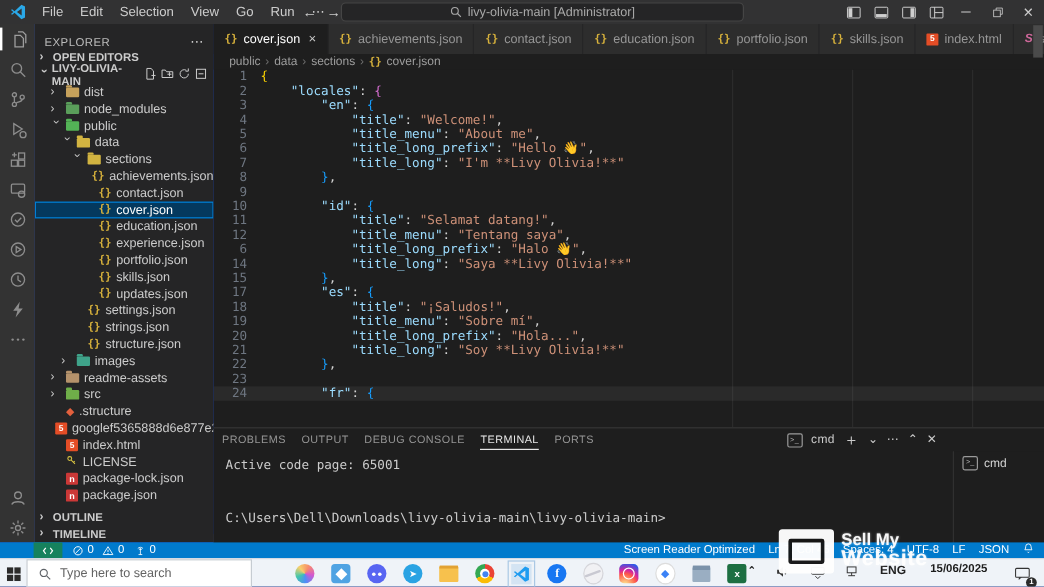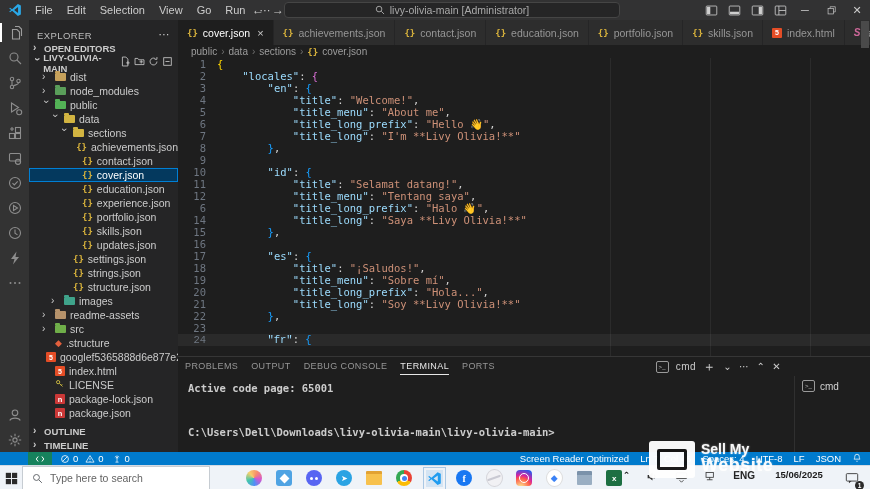--- a/index.html
+++ b/index.html
@@ -48,36 +48,36 @@
   .tab{display:flex;align-items:center;gap:5px;padding:0 9px;font-size:10.5px;color:#969696;background:#2d2d2d;border-right:1px solid #252526;white-space:nowrap;}
   .tab.active{background:#1e1e1e;color:#ffffff;}
   .tab .close{font-size:11px;margin-left:2px;color:#cccccc;}
   .tab.preview .tlabel{font-style:italic;}
   .scssico{color:#cd6799;font-weight:bold;font-style:italic;font-size:10px;}
   .breadcrumb{height:13px;display:flex;align-items:center;gap:4px;font-size:10px;color:#9d9d9d;padding-left:13px;background:#1e1e1e;}
   .bc-sep{color:#6f6f6f;}
   .code{position:relative;height:298px;overflow:hidden;font-family:"DejaVu Sans Mono",monospace;font-size:10.5px;line-height:12px;}
   .ruler{position:absolute;top:0;bottom:0;width:1px;background:#2b2b2b;}
   .codeline{display:flex;height:12px;white-space:pre;position:relative;}
-  .codeline.hl{background:rgba(255,255,255,.055);font-family:Liberation Mono, monospace;}
+  .codeline.hl{background:rgba(255,255,255,.055);}
   .ln{width:28px;text-align:right;color:#6e7681;flex:0 0 auto;padding-right:11px;user-select:none;}
   .tk-p{color:#d4d4d4;}.tk-k{color:#9cdcfe;}.tk-s{color:#ce9178;}
   .tk-b1{color:#ffd700;}.tk-b2{color:#da70d6;}.tk-b3{color:#179fff;}
   .vscroll{position:absolute;top:1px;right:1px;width:8px;height:27px;background:#4a4a4a;}
   .hscroll{position:absolute;left:0;right:10px;bottom:0;height:7px;background:#252526;}
   .hscroll .thumb{height:100%;width:86%;background:#434343;}
   
   .panel{position:absolute;left:0;right:0;top:336px;height:96px;background:#1e1e1e;border-top:1px solid #363636;}
   .panel-head{height:19px;display:flex;align-items:center;padding:0 7px;font-size:9px;color:#969696;letter-spacing:.4px;}
   .ptab{margin-right:13px;padding:3px 0;}
   .ptab.active{color:#e7e7e7;border-bottom:1px solid #e7e7e7;}
   .phead-right{margin-left:auto;display:flex;align-items:center;gap:7px;color:#cccccc;font-size:10px;padding-right:82px;}
   .shellbox{width:11px;height:10px;border:1px solid #9a9a9a;border-radius:2px;font-size:6px;display:flex;align-items:center;justify-content:center;color:#bbbbbb;}
   .term{position:absolute;left:0;top:19px;right:76px;bottom:0;font-family:"DejaVu Sans Mono",monospace;font-size:10.5px;color:#cccccc;padding:7px 0 0 10px;line-height:11px;}
-  .term div{height:22px;white-space:pre;font-weight:bold;}
+  .term div{height:22px;white-space:pre;}
   .term-side{position:absolute;right:0;top:19px;bottom:0;width:75px;border-left:1px solid #303030;background:#1e1e1e;padding-top:2px;}
   .term-side .row{display:flex;align-items:center;gap:5px;color:#d4d4d4;font-size:10px;padding:2px 0 2px 7px;}
   
   .statusbar{position:absolute;left:0;right:0;top:452px;height:13px;background:#007acc;color:#ffffff;display:flex;align-items:center;font-size:9.5px;z-index:6;}
   .remote-seg{height:13px;background:#16825d;display:flex;align-items:center;padding:0 7px;margin-left:28px;font-weight:bold;font-size:8.5px;}
   .st-item{display:flex;align-items:center;gap:3px;margin-left:8px;}
   .st-right{margin-left:auto;display:flex;align-items:center;gap:11px;padding-right:8px;}
   .st-right span{white-space:nowrap;}
   
   .taskbar{position:absolute;left:0;right:0;top:465px;height:24px;background:#eff3f8;border-top:1px solid #d3dae3;display:flex;align-items:center;z-index:6;}
@@ -464,21 +464,20 @@
         <div class="codeline"><span class="ln">6</span><span class="tk-p">            </span><span class="tk-k">"title_long_prefix"</span><span class="tk-p">: </span><span class="tk-s">"Hello 👋"</span><span class="tk-p">,</span></div>
         <div class="codeline"><span class="ln">7</span><span class="tk-p">            </span><span class="tk-k">"title_long"</span><span class="tk-p">: </span><span class="tk-s">"I'm **Livy Olivia!**"</span></div>
         <div class="codeline"><span class="ln">8</span><span class="tk-p">        </span><span class="tk-b3">}</span><span class="tk-p">,</span></div>
         <div class="codeline"><span class="ln">9</span></div>
         <div class="codeline"><span class="ln">10</span><span class="tk-p">        </span><span class="tk-k">"id"</span><span class="tk-p">: </span><span class="tk-b3">{</span></div>
         <div class="codeline"><span class="ln">11</span><span class="tk-p">            </span><span class="tk-k">"title"</span><span class="tk-p">: </span><span class="tk-s">"Selamat datang!"</span><span class="tk-p">,</span></div>
         <div class="codeline"><span class="ln">12</span><span class="tk-p">            </span><span class="tk-k">"title_menu"</span><span class="tk-p">: </span><span class="tk-s">"Tentang saya"</span><span class="tk-p">,</span></div>
         <div class="codeline"><span class="ln">6</span><span class="tk-p">            </span><span class="tk-k">"title_long_prefix"</span><span class="tk-p">: </span><span class="tk-s">"Halo 👋"</span><span class="tk-p">,</span></div>
         <div class="codeline"><span class="ln">14</span><span class="tk-p">            </span><span class="tk-k">"title_long"</span><span class="tk-p">: </span><span class="tk-s">"Saya **Livy Olivia!**"</span></div>
         <div class="codeline"><span class="ln">15</span><span class="tk-p">        </span><span class="tk-b3">}</span><span class="tk-p">,</span></div>
-        <div class="codeline"><span class="ln">16</span></div>
         <div class="codeline"><span class="ln">17</span><span class="tk-p">        </span><span class="tk-k">"es"</span><span class="tk-p">: </span><span class="tk-b3">{</span></div>
         <div class="codeline"><span class="ln">18</span><span class="tk-p">            </span><span class="tk-k">"title"</span><span class="tk-p">: </span><span class="tk-s">"¡Saludos!"</span><span class="tk-p">,</span></div>
         <div class="codeline"><span class="ln">19</span><span class="tk-p">            </span><span class="tk-k">"title_menu"</span><span class="tk-p">: </span><span class="tk-s">"Sobre mí"</span><span class="tk-p">,</span></div>
         <div class="codeline"><span class="ln">20</span><span class="tk-p">            </span><span class="tk-k">"title_long_prefix"</span><span class="tk-p">: </span><span class="tk-s">"Hola..."</span><span class="tk-p">,</span></div>
         <div class="codeline"><span class="ln">21</span><span class="tk-p">            </span><span class="tk-k">"title_long"</span><span class="tk-p">: </span><span class="tk-s">"Soy **Livy Olivia!**"</span></div>
         <div class="codeline"><span class="ln">22</span><span class="tk-p">        </span><span class="tk-b3">}</span><span class="tk-p">,</span></div>
         <div class="codeline"><span class="ln">23</span></div>
         <div class="codeline hl"><span class="ln">24</span><span class="tk-p">        </span><span class="tk-k">"fr"</span><span class="tk-p">: </span><span class="tk-b3">{</span></div>
       </div>
     <div class="vscroll"></div>

